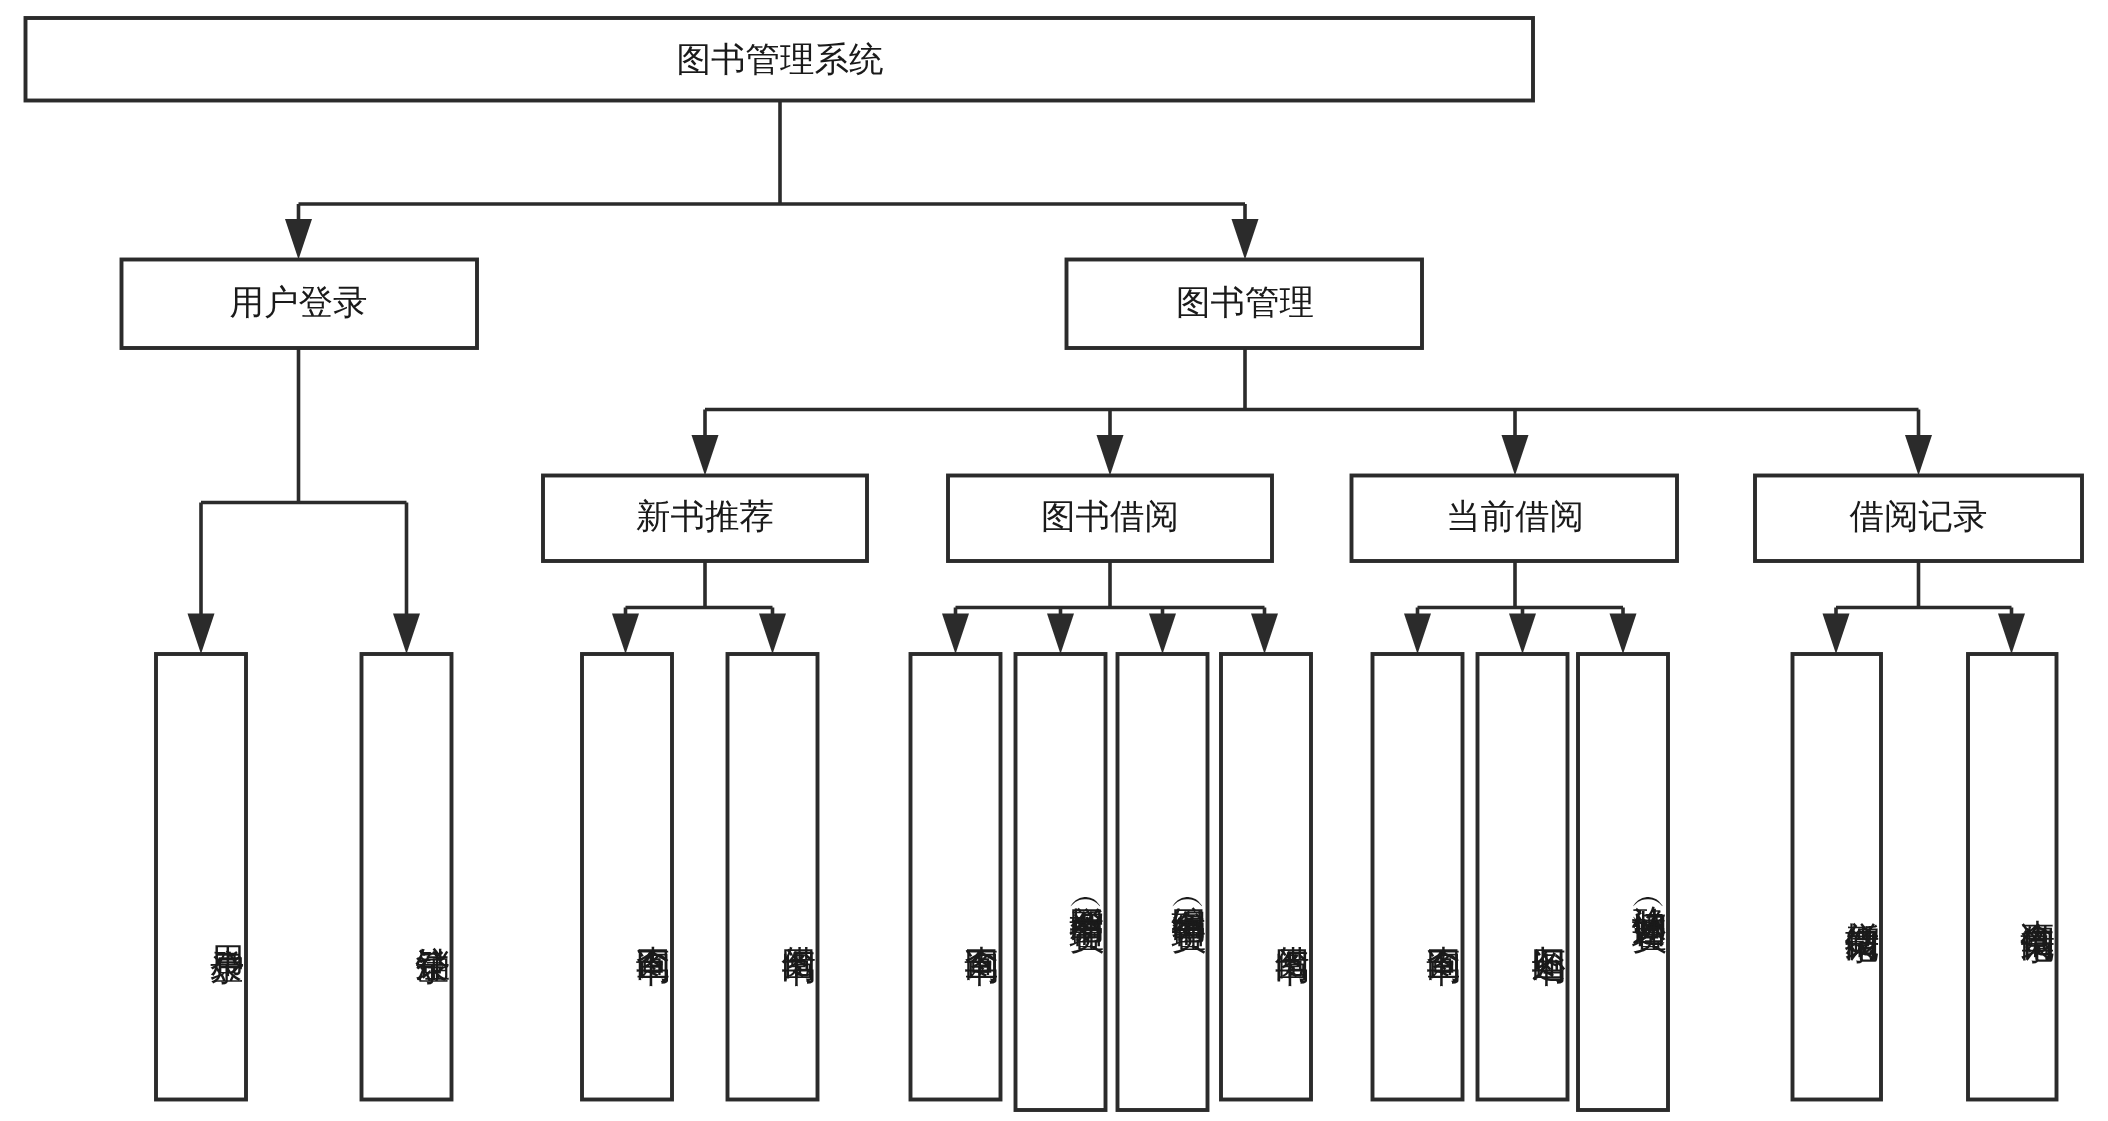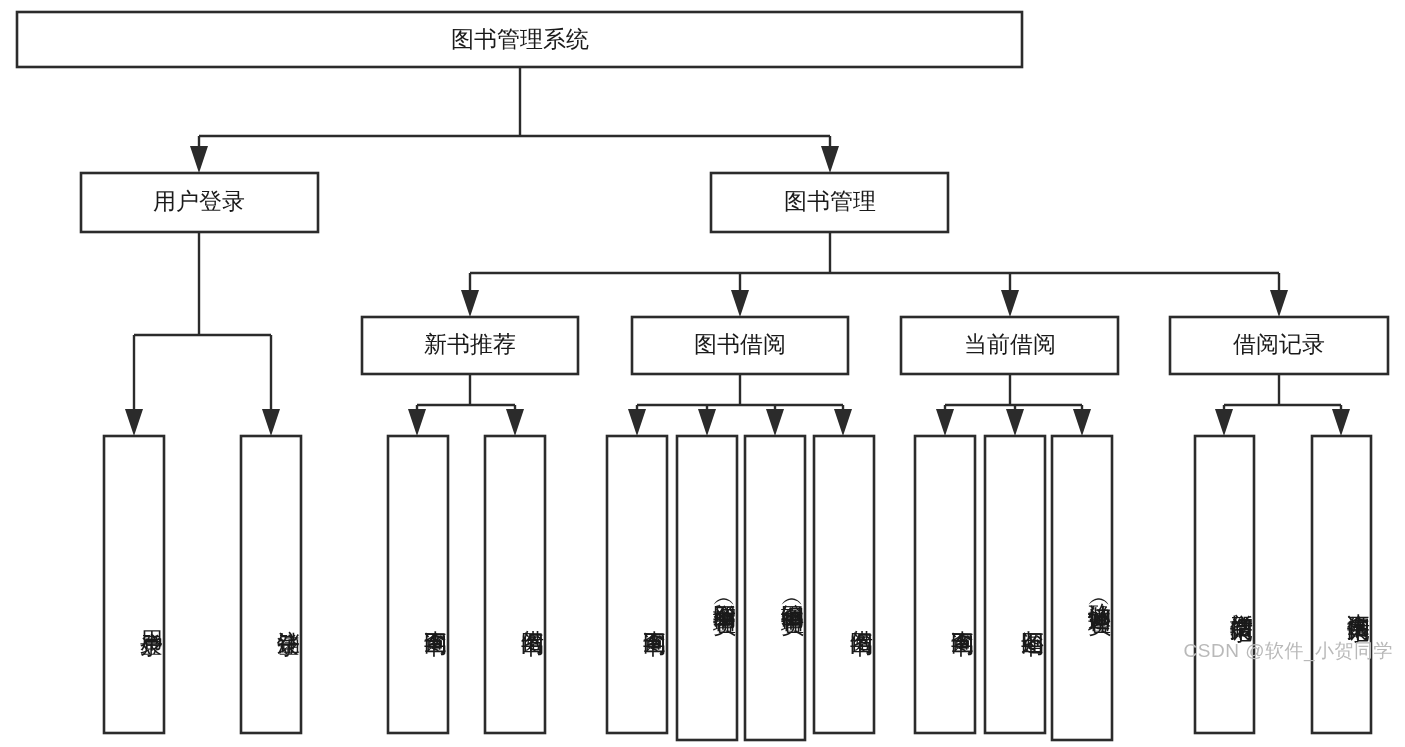--- a/index.html
+++ b/index.html
@@ -290,15 +290,14 @@
 
     <g>
       <rect class="node-rect-leaf" x="1312" y="436" width="59" height="297"></rect>
       <foreignObject class="leaf-label-fo" x="1312" y="466" width="59" height="267">
         <div xmlns="http://www.w3.org/1999/xhtml" class="leaf-label">查询借阅记录</div>
       </foreignObject>
     </g>
 
   </svg>
 
-  <div class="watermark">CSDN @软件_小贺同学</div>
 
 </div>
 
 </body></html>

